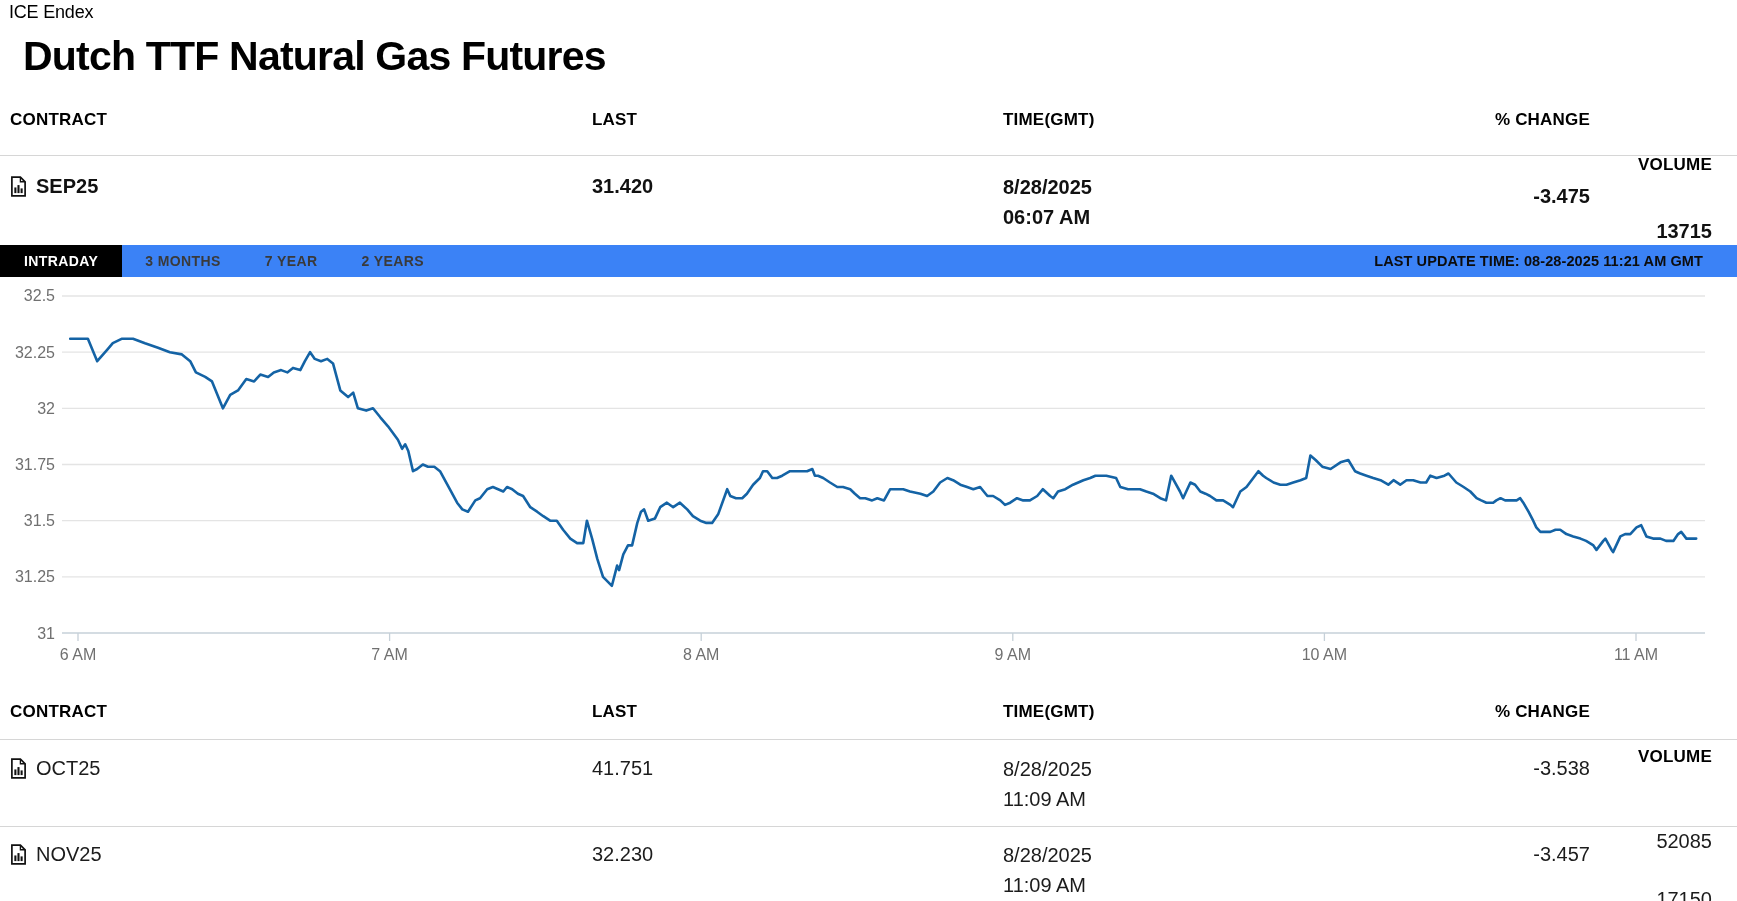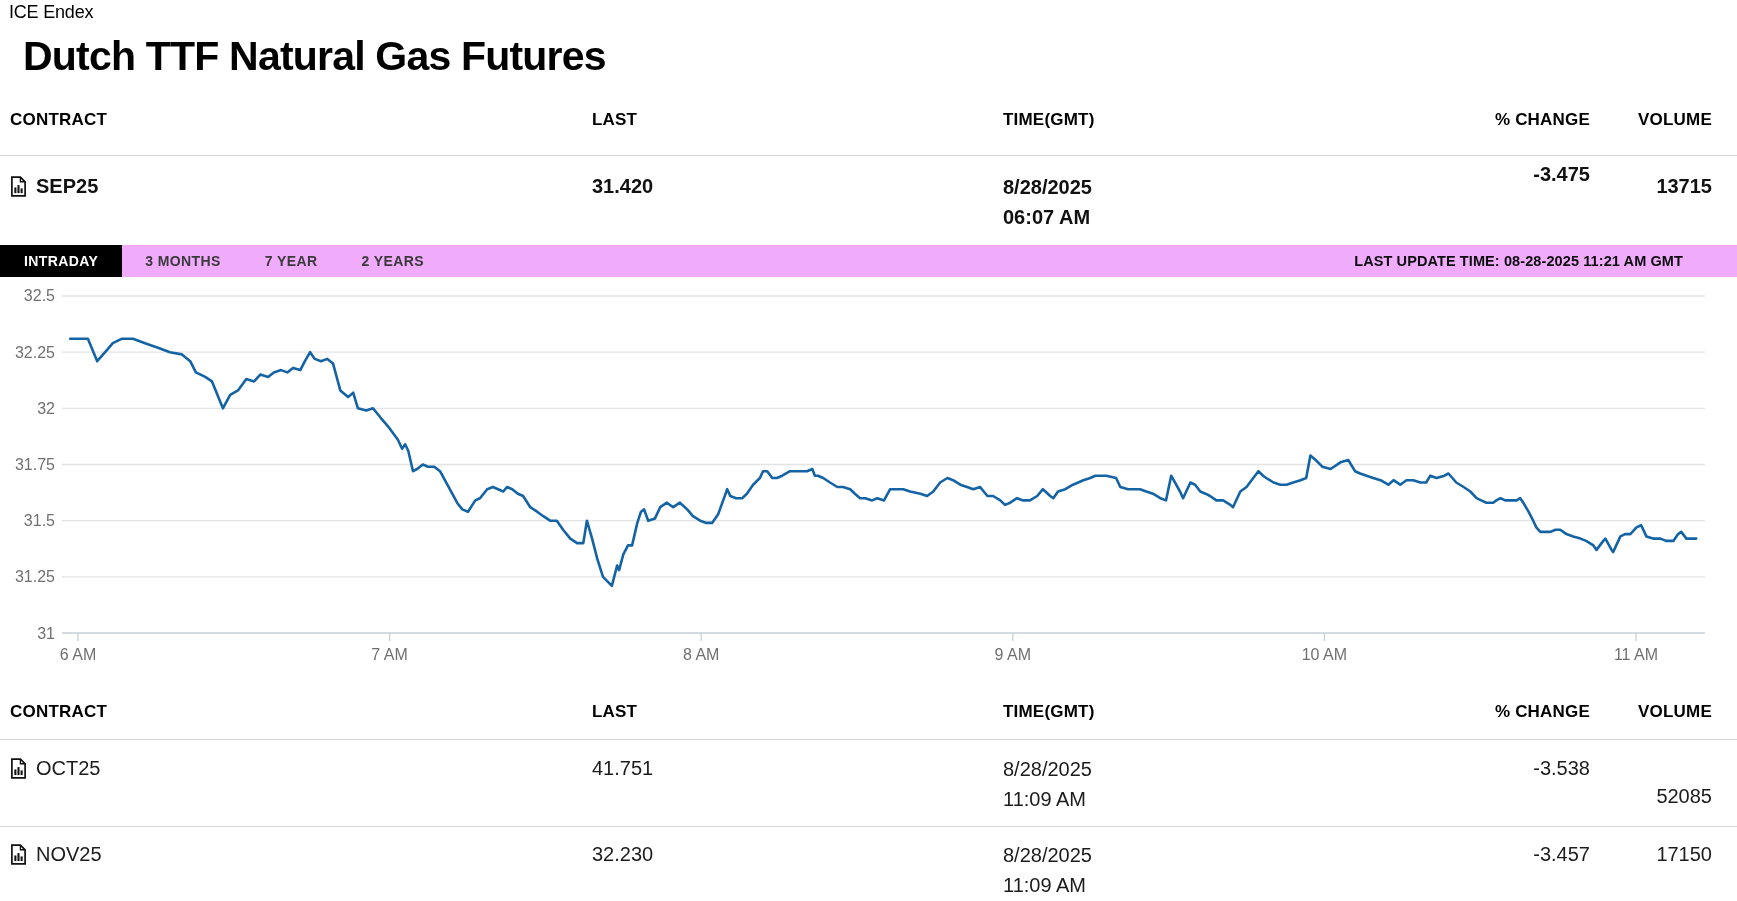--- a/index.html
+++ b/index.html
@@ -6,37 +6,37 @@
   body{font-family:"Liberation Sans","DejaVu Sans",sans-serif;color:#111;}
   .page{position:relative;width:1737px;height:901px;background:#fff;overflow:hidden;}
   #chart-svg{position:absolute;left:0;top:0;width:1737px;height:901px;z-index:0;}
   .exchange{position:absolute;left:9px;top:2px;font-size:18px;font-weight:400;letter-spacing:-0.2px;color:#000;}
   .title{position:absolute;left:7px;top:17px;font-size:41px;font-weight:700;letter-spacing:-0.8px;color:#000;margin:16px;}
   
   .col-contract{left:10px;}
   .col-last{left:592px;}
   .col-time{left:1003px;}
   .col-pct{right:147px;text-align:right;}
-  .col-vol{right:25px;text-align:right;}
+  .col-vol{right:25px;text-align:right;margin-top:45px;}
   .th{position:absolute;font-size:17px;font-weight:700;letter-spacing:0.2px;color:#000;white-space:nowrap;}
   .cell{position:absolute;white-space:nowrap;}
   .hrule{position:absolute;left:0;width:1737px;height:0;border-top:1px solid #d6d6d6;}
   .t1 .cell{font-weight:700;font-size:20px;}
   .t2 .cell{font-weight:400;font-size:20px;color:#1c1c1c;}
   .contract-cell{display:flex;align-items:center;gap:9px;}
   .doc-icon{width:17px;height:21px;flex:0 0 auto;}
   .date2{font-size:19px;line-height:30px;}
   .t1 .date2{font-weight:700;}
   
-  .tabbar{position:absolute;left:0;top:245px;width:1737px;height:32px;background:#f0abfc;display:flex;align-items:stretch;z-index:2;}
+  .tabbar{position:absolute;left:0;top:245px;width:1737px;height:32px;background:#3b82f6;display:flex;align-items:stretch;z-index:2;}
   .tab{display:flex;align-items:center;padding:0 21px;font-size:14px;font-weight:700;letter-spacing:0.4px;color:#3a3a3a;cursor:pointer;}
   .tab.active{background:#000;color:#fff;padding:0 24px;}
   .tab+.tab{margin-left:2px;}
   .tabspacer{flex:1;}
-  .update{display:flex;align-items:center;padding-right:54px;font-size:14.5px;font-weight:700;color:#0d0d0d;letter-spacing:0.1px;}
+  .update{display:flex;align-items:center;padding-right:34px;font-size:14.5px;font-weight:700;color:#0d0d0d;letter-spacing:0.1px;}
   .z1{z-index:1;}
 </style>
 </head>
 <body>
 
 <div class="page">
 
   <svg id="chart-svg" viewBox="0 0 1737 901" xmlns="http://www.w3.org/2000/svg">
       <line x1="62" y1="633" x2="1705" y2="633" stroke="#c6d0d8" stroke-width="1.3"></line>
       <text x="55" y="638.5" text-anchor="end" font-size="16" fill="#707070" font-family="&quot;Liberation Sans&quot;,&quot;DejaVu Sans&quot;,sans-serif">31</text>
@@ -86,21 +86,21 @@
         <rect x="7.9" y="9.5" width="2.2" height="8.5" fill="#111"></rect>
         <rect x="11.2" y="13" width="2.2" height="5" fill="#111"></rect>
       </svg>
       <span>SEP25</span>
     </div>
     <div class="cell col-last" style="top:175px;">31.420</div>
     <div class="cell col-time date2" style="top:172px;">
       <div>8/28/2025</div>
       <div>06:07 AM</div>
     </div>
-    <div class="cell col-pct" style="top:163px;">-3.475</div>
+    <div class="cell col-pct" style="top:185px;">-3.475</div>
     <div class="cell col-vol" style="top:175px;">13715</div>
   </div>
 
   <div class="tabbar">
     <div class="tab active">INTRADAY</div>
     <div class="tab">3 MONTHS</div>
     <div class="tab">7 YEAR</div>
     <div class="tab">2 YEARS</div>
     <div class="tabspacer"></div>
     <div class="update">LAST UPDATE TIME: 08-28-2025 11:21 AM GMT</div>

